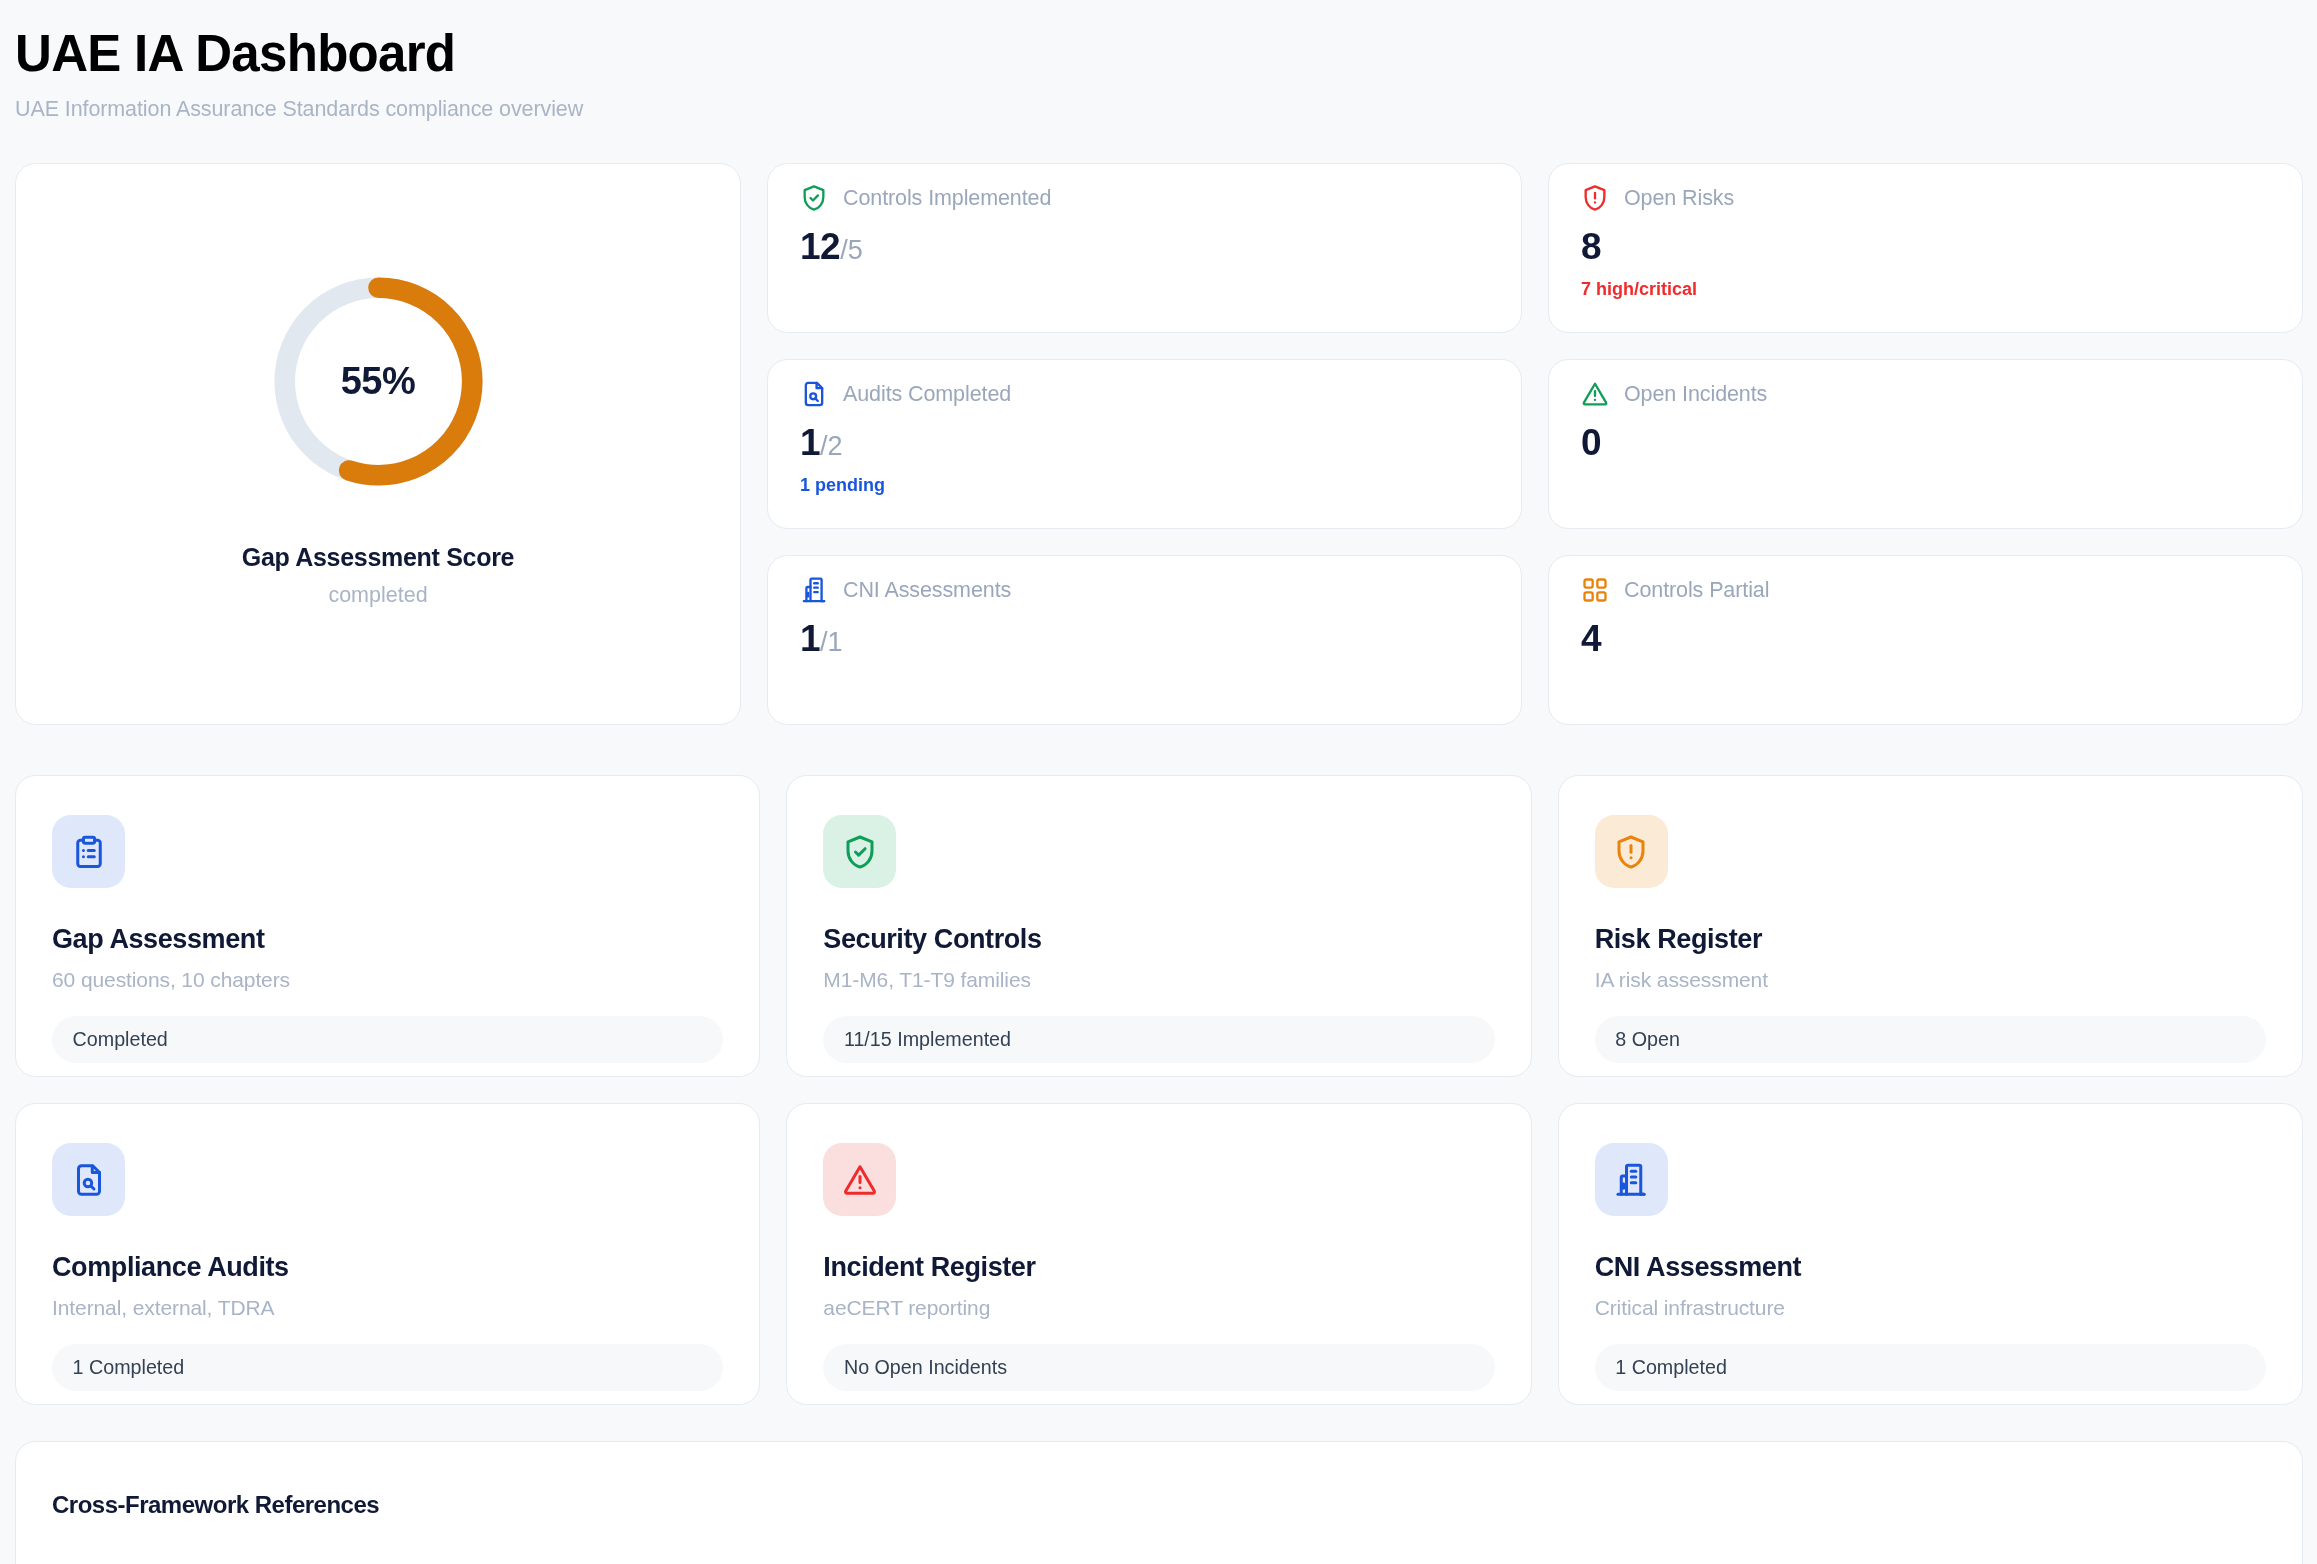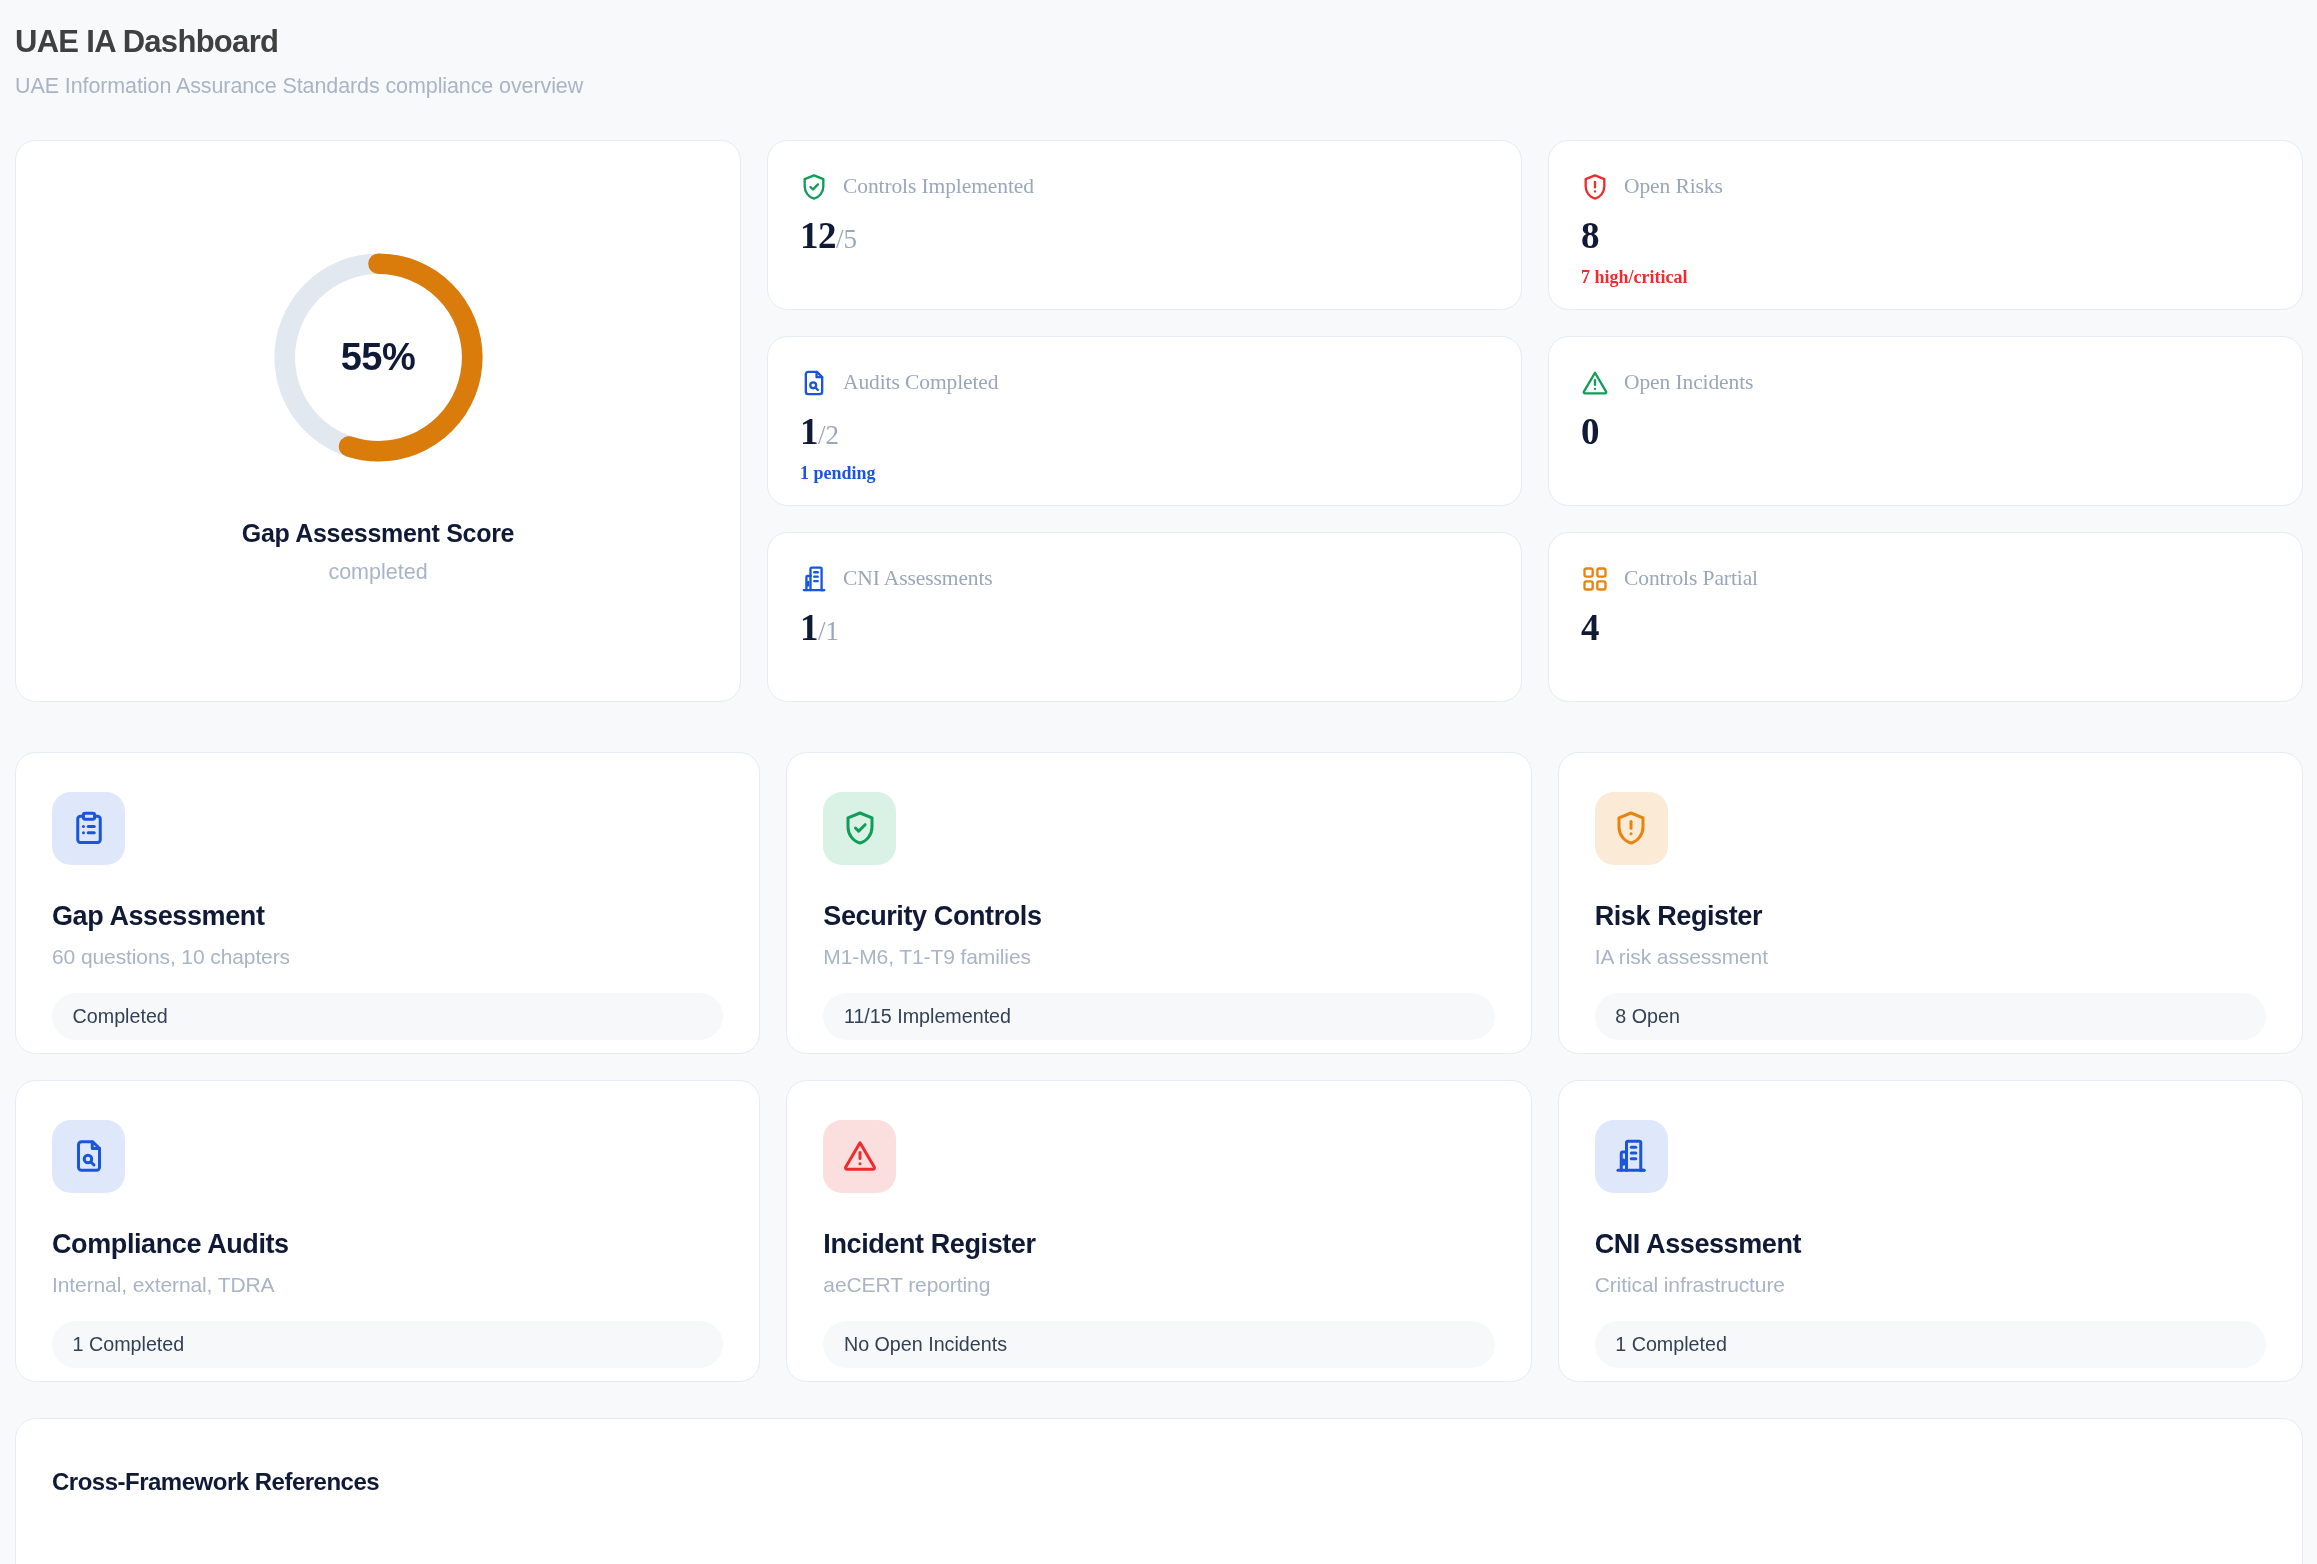--- a/index.html
+++ b/index.html
@@ -22,24 +22,24 @@
     width: 2318px;
     height: 1565px;
     padding: 24px 15px 0 15px;
     position: relative;
   }
 
   
   .page-header { padding: 0 0 0 0; }
 
   .page-title {
-    font-size: 31px;
+    font-size: 51px;
     font-weight: 700;
     letter-spacing: -0.7px;
-    color: #404040;
+    color: #000000;
     line-height: 1.18;
   }
 
   .page-subtitle {
     margin-top: 13px;
     font-size: 21.5px;
     font-weight: 400;
     color: #a9b4c6;
     letter-spacing: -0.1px;
   }
@@ -112,22 +112,21 @@
 
   .stat-col {
     flex: 1;
     display: flex;
     flex-direction: column;
     gap: 26px;
   }
 
   .stat-card {
     flex: 1;
-    padding: 32px 32px 0 32px;
-    font-family: Liberation Serif, serif;
+    padding: 20px 32px 0 32px;
   }
 
   .stat-head {
     display: flex;
     align-items: center;
     gap: 15px;
   }
 
   .stat-icon { width: 28px; height: 28px; flex: none; display: block; }
 

